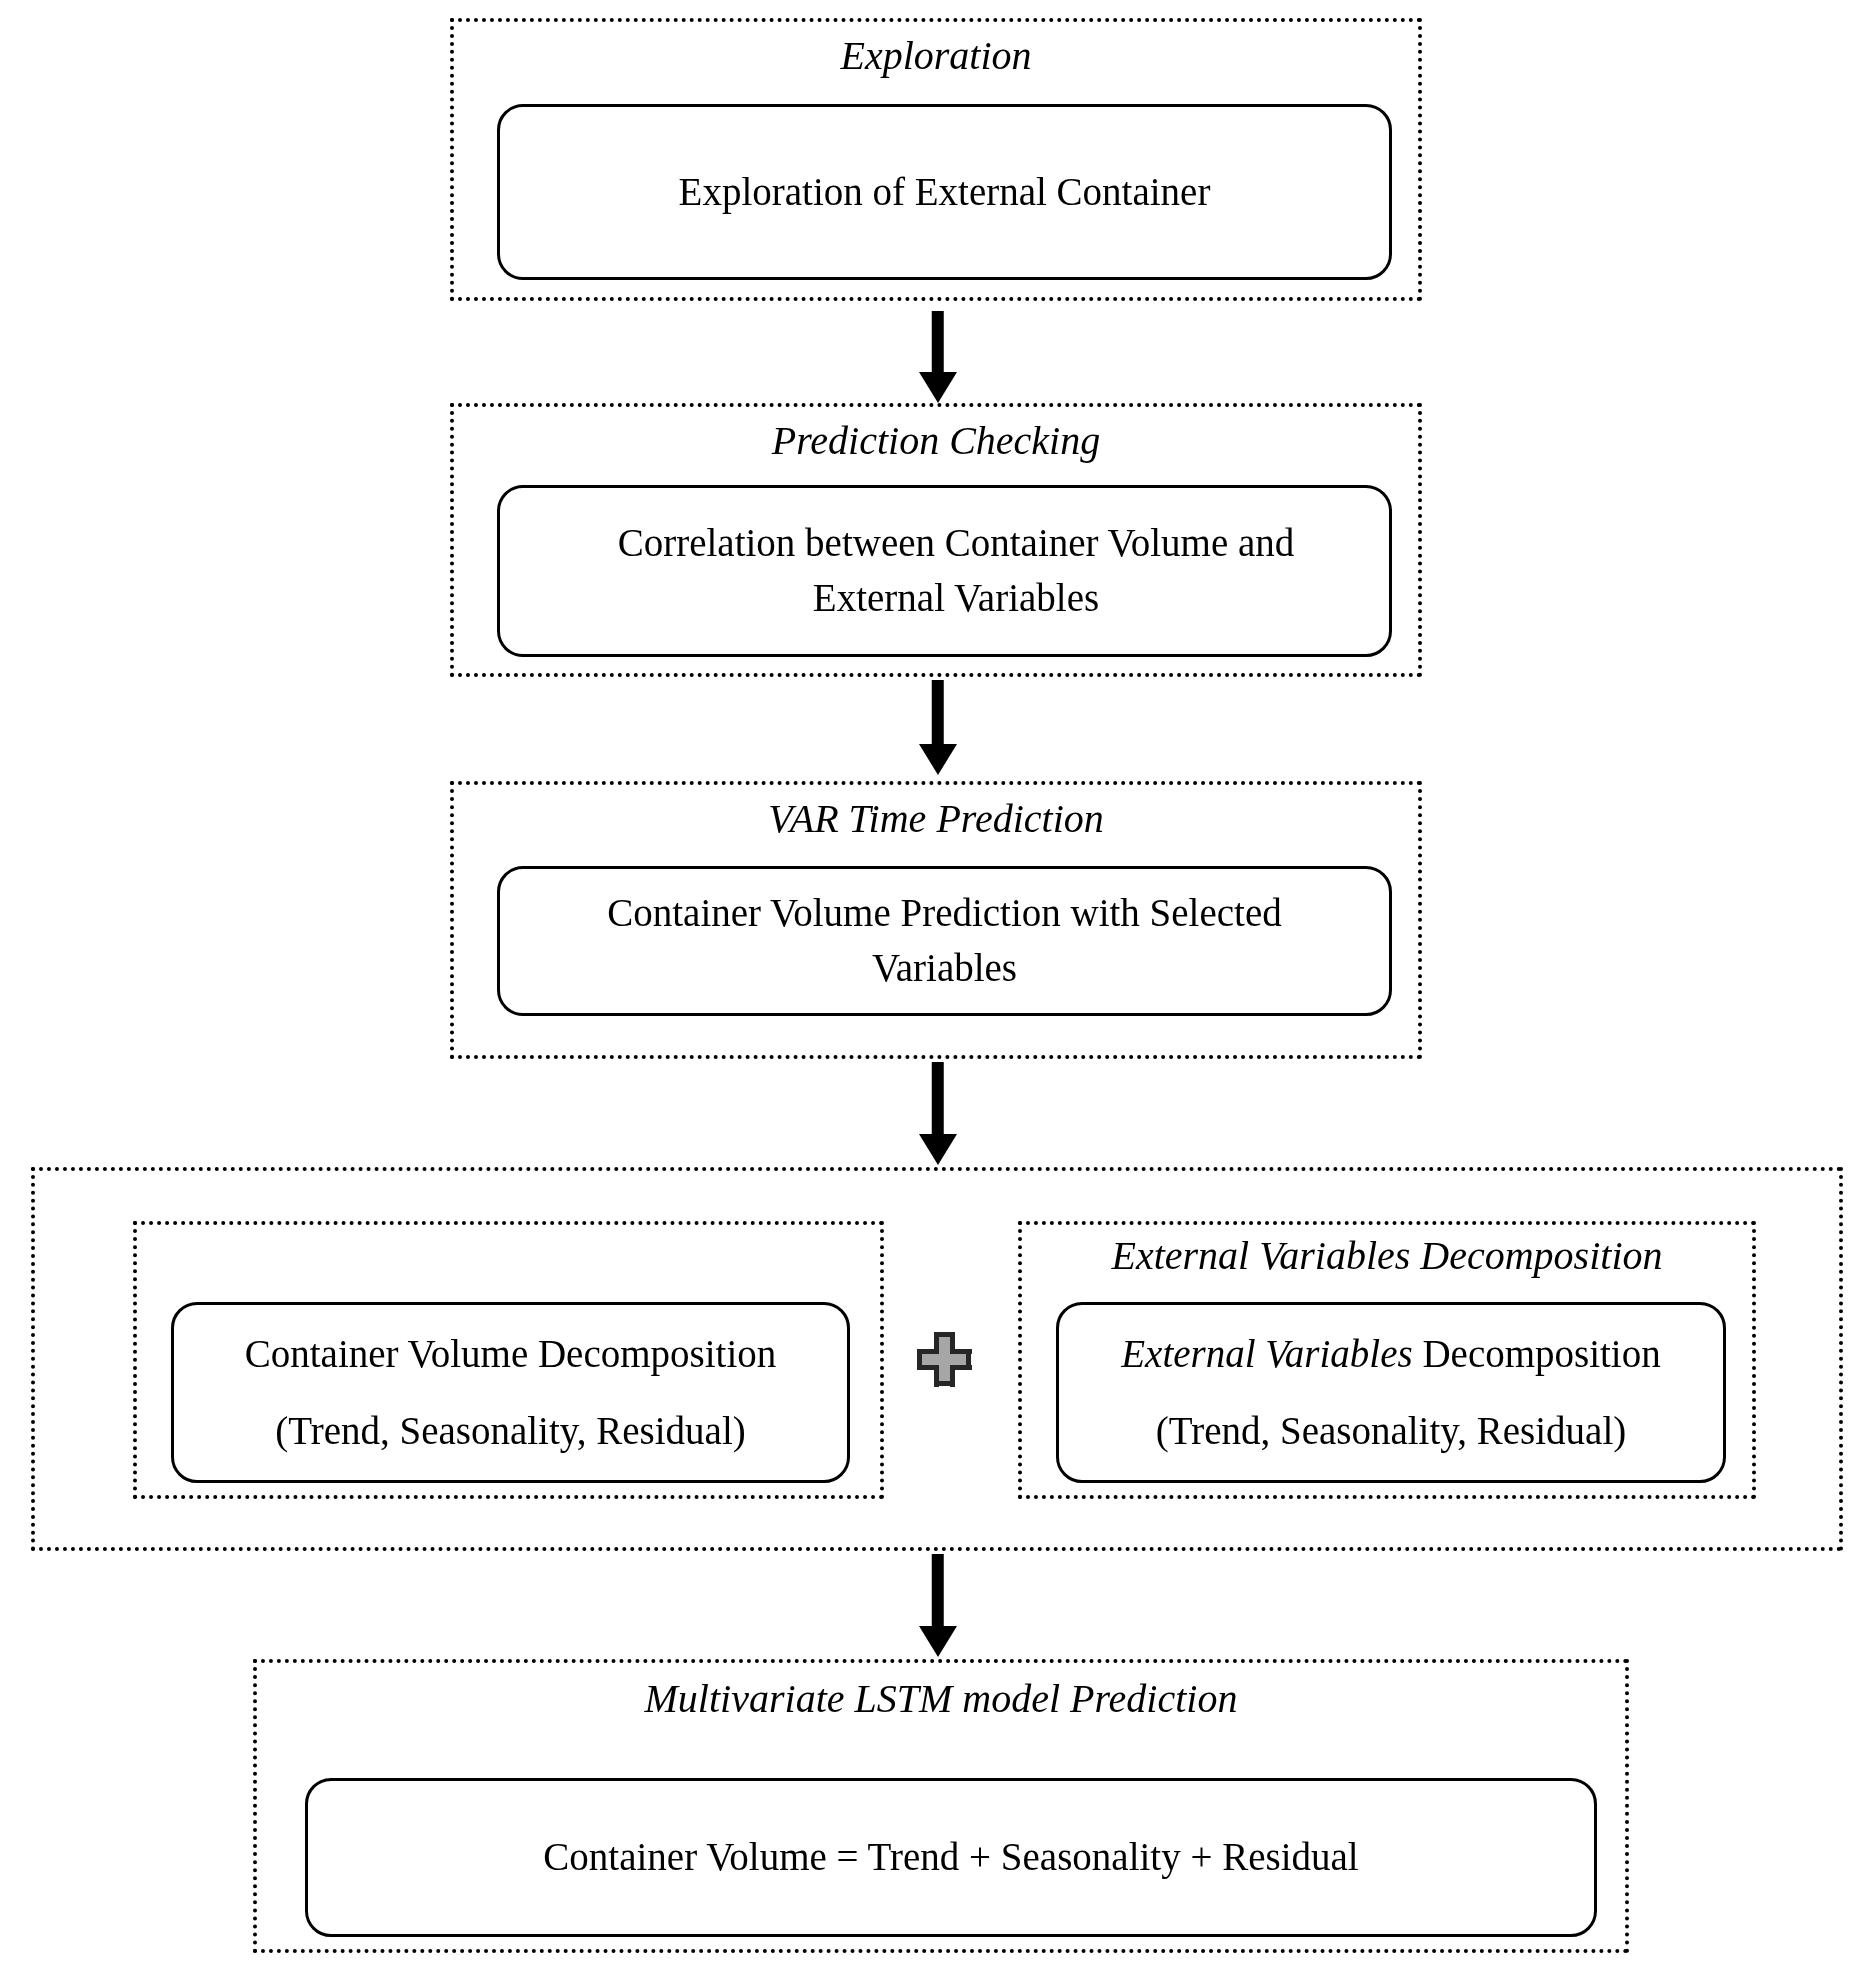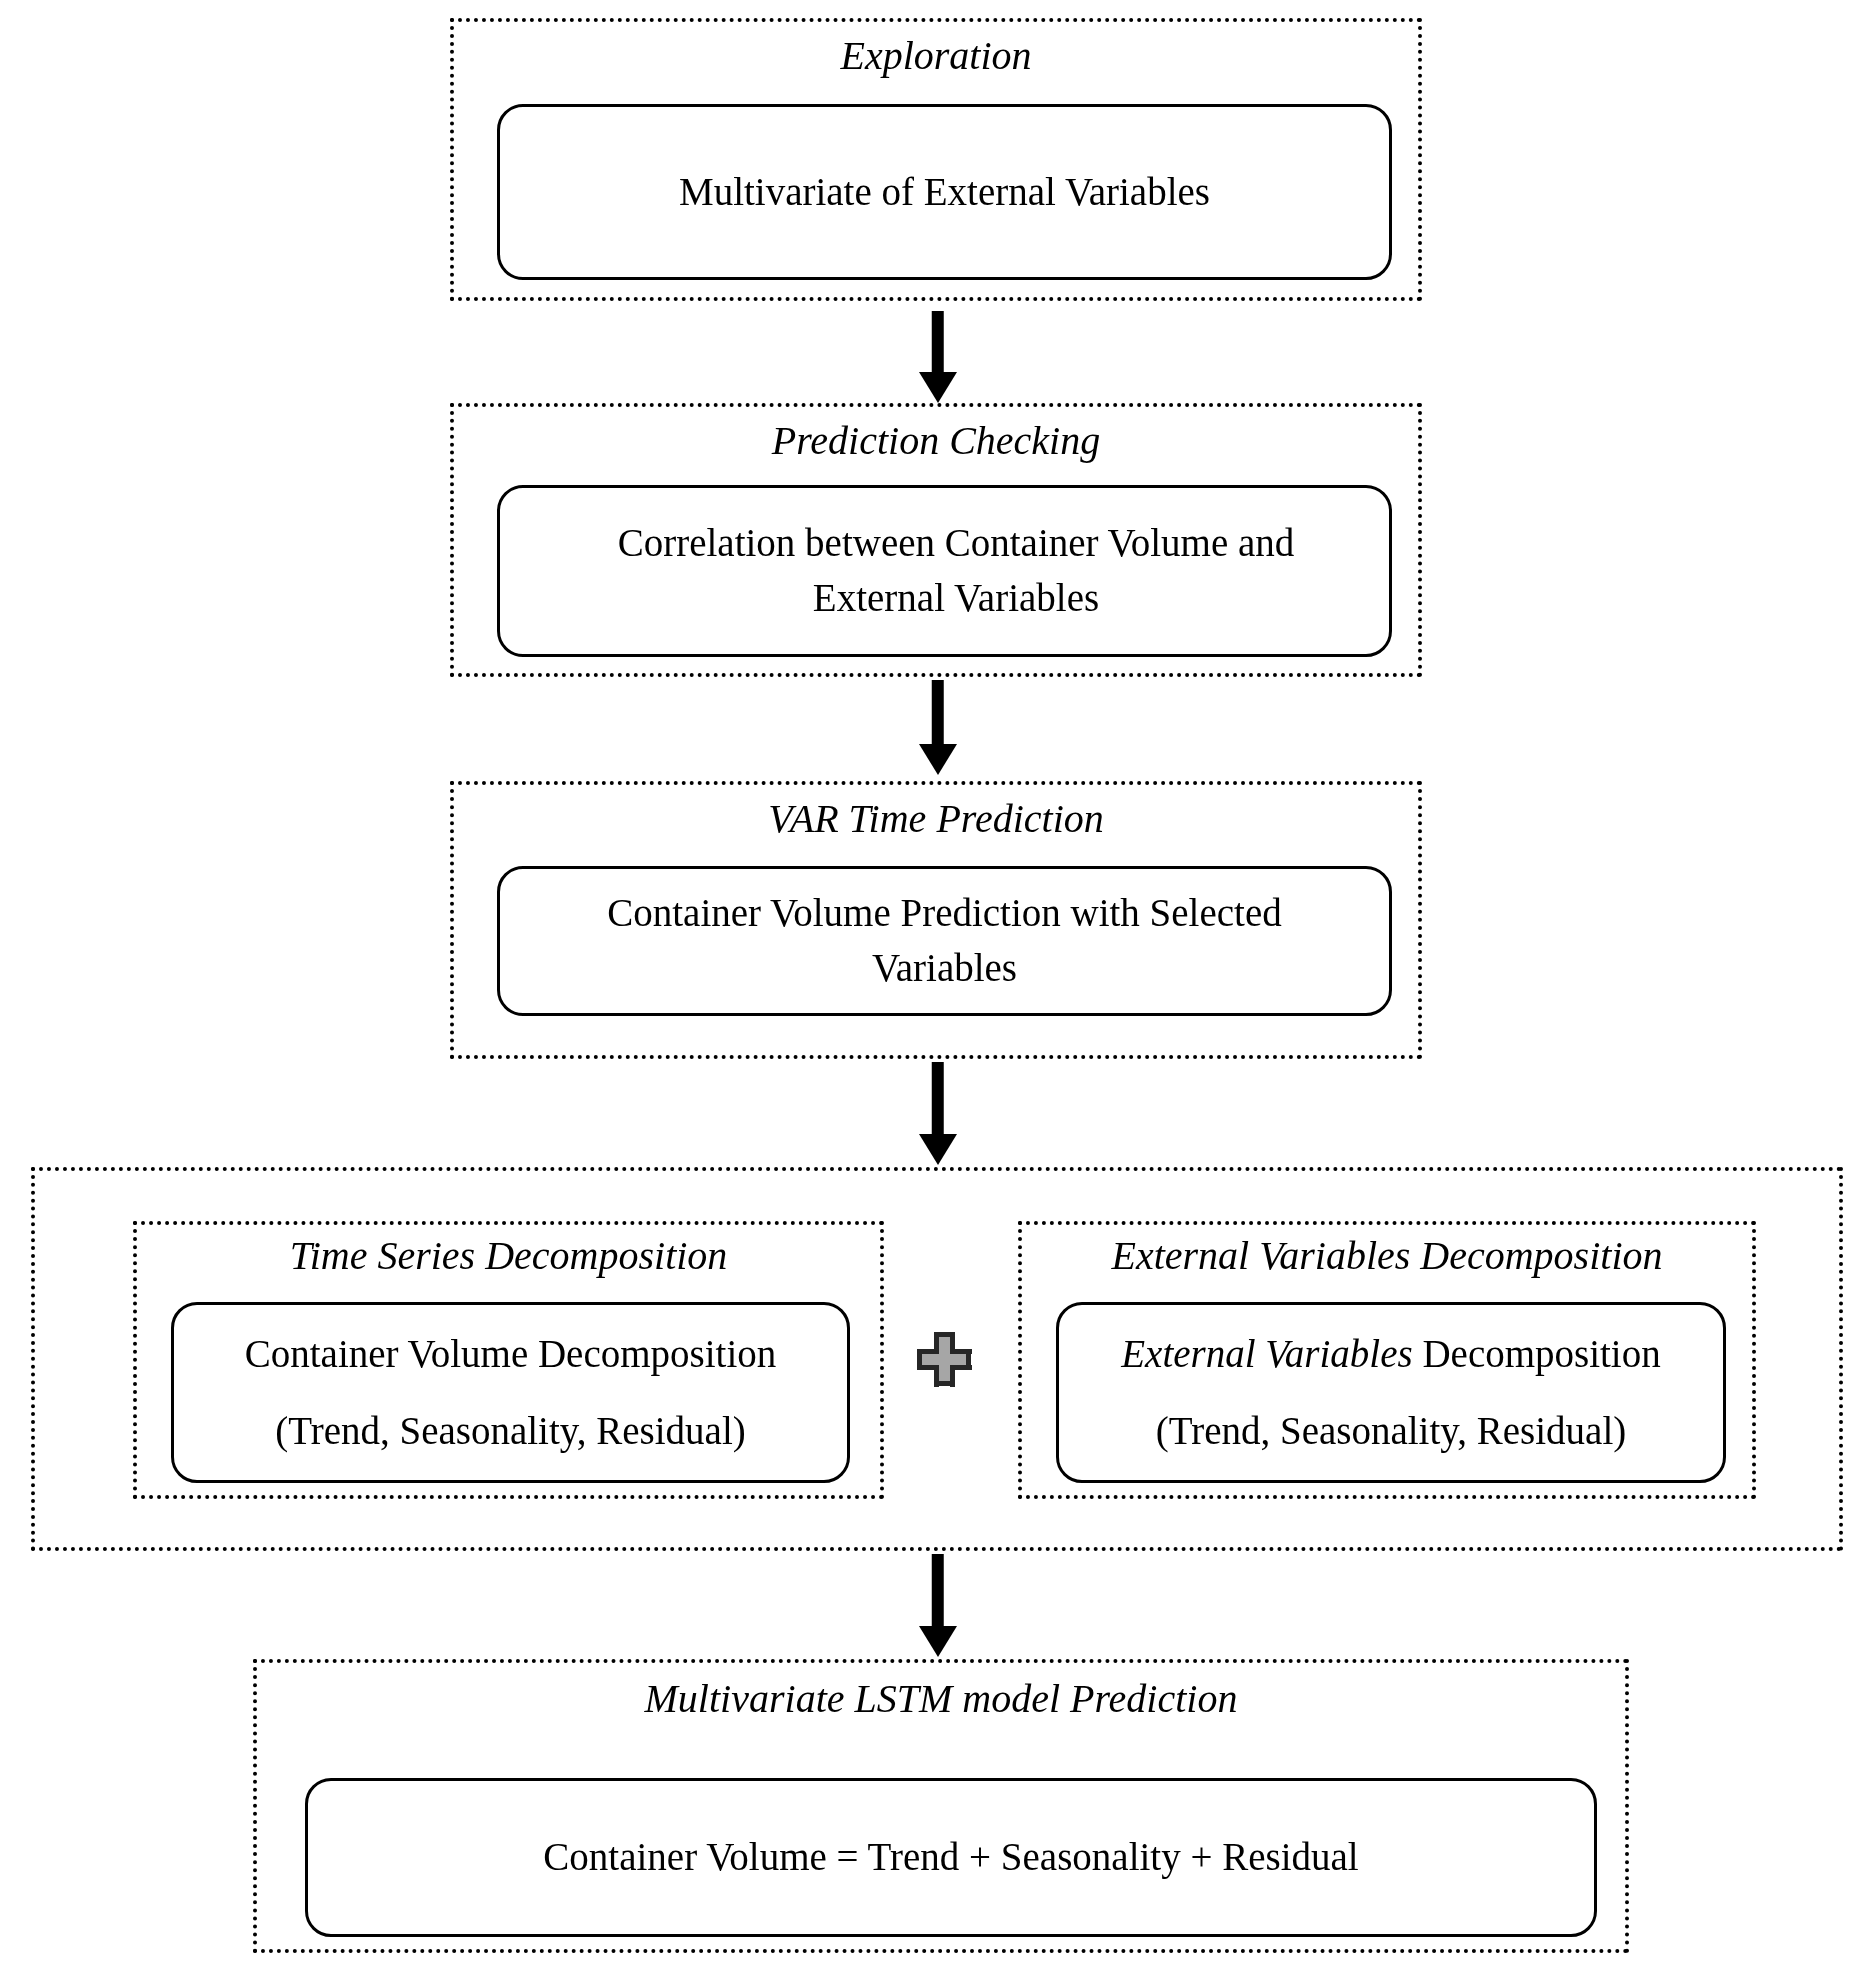--- a/index.html
+++ b/index.html
@@ -113,21 +113,21 @@
   }
 </style>
 </head>
 <body>
 
 <div id="canvas">
 
   <div class="stage" style="left:450px; top:18px; width:972px; height:283px;">
     <div class="stage-title" style="top:12.5px;">Exploration</div>
     <div class="node" style="left:43px; top:82px; width:895px; height:176px;">
-      <div class="node-text">Multivariate of External Variables</div>
+      <div class="node-text">Exploration of External Container</div>
     </div>
   </div>
 
   <div class="arrow" style="left:926px; top:311px; height:92px;">
     <div class="shaft" style="height:64px;"></div>
     <div class="head"></div>
   </div>
 
   <div class="stage" style="left:450px; top:403px; width:972px; height:274px;">
     <div class="stage-title" style="top:12.5px;">Prediction Checking</div>
@@ -155,21 +155,20 @@
   </div>
 
   <div class="arrow" style="left:926px; top:1062px; height:103px;">
     <div class="shaft" style="height:75px;"></div>
     <div class="head"></div>
   </div>
 
   <div class="stage" style="left:31px; top:1167px; width:1812px; height:384px;">
 
     <div class="stage" style="left:98px; top:50px; width:751px; height:278px;">
-      <div class="stage-title" style="top:10.2px;">Time Series Decomposition</div>
       <div class="node" style="left:34px; top:77px; width:679px; height:181px;">
         <div class="node-text" style="line-height:1.95;">
           <span>Container Volume Decomposition</span><br>
           <span>(Trend,  Seasonality,  Residual)</span>
         </div>
       </div>
     </div>
 
     <div class="plus-icon" style="left:882px; top:161px;">
       <div class="core"></div>

